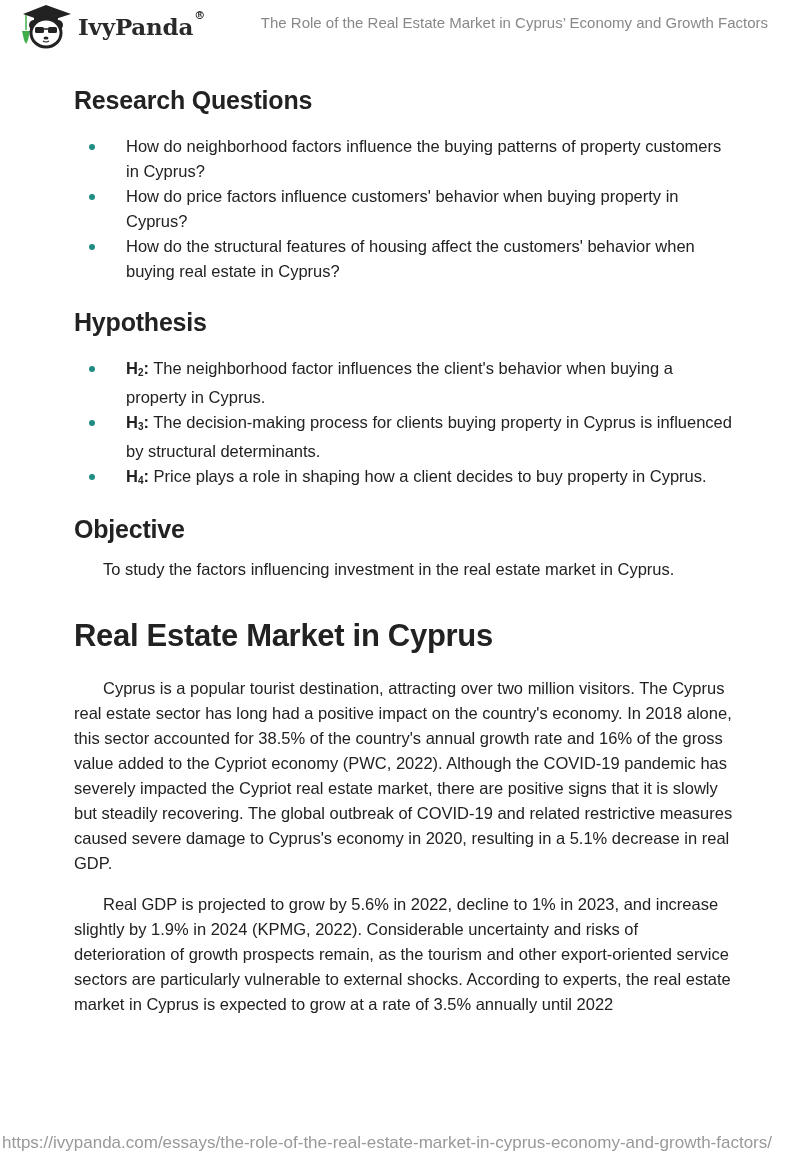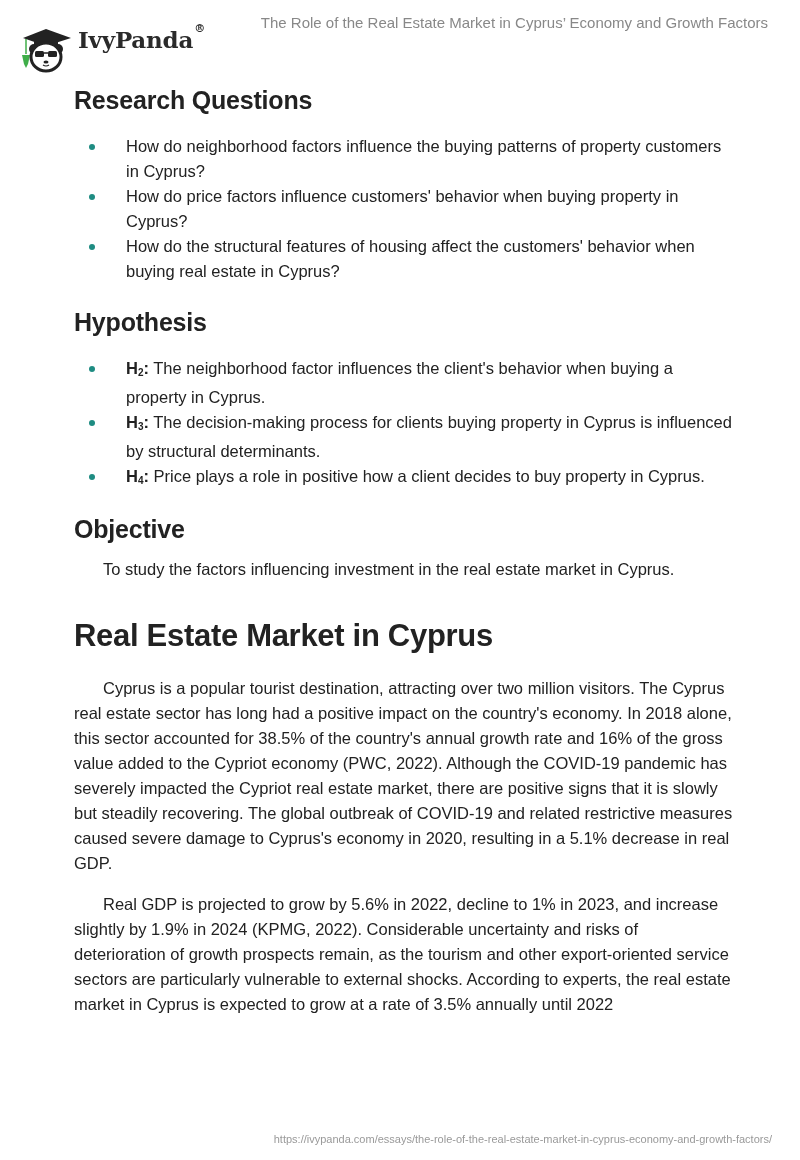--- a/index.html
+++ b/index.html
@@ -14,23 +14,23 @@
       font-family: "Liberation Sans", sans-serif;
       color: #222222;
     }
     .header {
       position: absolute;
       left: 0; top: 0;
       width: 800px; height: 60px;
     }
     .logo {
       position: absolute;
-      left: 17px; top: 24px;
+      left: 17px; top: 0;
       display: flex;
-      align-items: flex-start;
+      align-items: center;
     }
     .logo-mark {
       width: 58px; height: 50px;
       position: relative;
     }
     .logo-text {
       font-family: "DejaVu Serif", serif;
       font-weight: bold;
       font-size: 23px;
       color: #2a2a2a;
@@ -92,21 +92,21 @@
     .hlabel sub { font-size: 10px; vertical-align: -2px; }
     p.body {
       font-size: 16.5px;
       line-height: 25px;
       color: #222222;
       text-indent: 29px;
     }
     .footer-url {
       position: absolute;
       right: 28px; top: 1133px;
-      font-size: 11px;
+      font-size: 17px;
       color: #999999;
     }
   </style>
 </head>
 <body>
 
 <div class="header">
   <div class="logo">
     <div class="logo-mark">
       <svg width="58" height="50" viewBox="0 0 58 50">
@@ -141,21 +141,21 @@
   <ul class="bullets" style="margin-top:16px;">
     <li><span class="dot"></span><span>How do neighborhood factors influence the buying patterns of property customers in Cyprus?</span></li>
     <li><span class="dot"></span><span>How do price factors influence customers' behavior when buying property in Cyprus?</span></li>
     <li><span class="dot"></span><span>How do the structural features of housing affect the customers' behavior when buying real estate in Cyprus?</span></li>
   </ul>
 
   <h2 class="section" style="margin-top:20px;">Hypothesis</h2>
   <ul class="bullets" style="margin-top:16px;">
     <li><span class="dot"></span><span class="hlabel"><span>H</span><sub>2</sub><span>:</span></span><span> The neighborhood factor influences the client's behavior when buying a property in Cyprus.</span></li>
     <li><span class="dot"></span><span class="hlabel"><span>H</span><sub>3</sub><span>:</span></span><span> The decision-making process for clients buying property in Cyprus is influenced by structural determinants.</span></li>
-    <li><span class="dot"></span><span class="hlabel"><span>H</span><sub>4</sub><span>:</span></span><span> Price plays a role in positive how a client decides to buy property in Cyprus.</span></li>
+    <li><span class="dot"></span><span class="hlabel"><span>H</span><sub>4</sub><span>:</span></span><span> Price plays a role in shaping how a client decides to buy property in Cyprus.</span></li>
   </ul>
 
   <h2 class="section" style="margin-top:18px;">Objective</h2>
   <p class="body" style="margin-top:10px;">To study the factors influencing investment in the real estate market in Cyprus.</p>
 
   <h1 class="section-big" style="margin-top:32px;">Real Estate Market in Cyprus</h1>
   <p class="body" style="margin-top:18px;">Cyprus is a popular tourist destination, attracting over two million visitors. The Cyprus real estate sector has long had a positive impact on the country's economy. In 2018 alone, this sector accounted for 38.5% of the country's annual growth rate and 16% of the gross value added to the Cypriot economy (PWC, 2022). Although the COVID-19 pandemic has severely impacted the Cypriot real estate market, there are positive signs that it is slowly but steadily recovering. The global outbreak of COVID-19 and related restrictive measures caused severe damage to Cyprus's economy in 2020, resulting in a 5.1% decrease in real GDP.</p>
   <p class="body" style="margin-top:16px;">Real GDP is projected to grow by 5.6% in 2022, decline to 1% in 2023, and increase slightly by 1.9% in 2024 (KPMG, 2022). Considerable uncertainty and risks of deterioration of growth prospects remain, as the tourism and other export-oriented service sectors are particularly vulnerable to external shocks. According to experts, the real estate market in Cyprus is expected to grow at a rate of 3.5% annually until 2022</p>
 
 </div>

